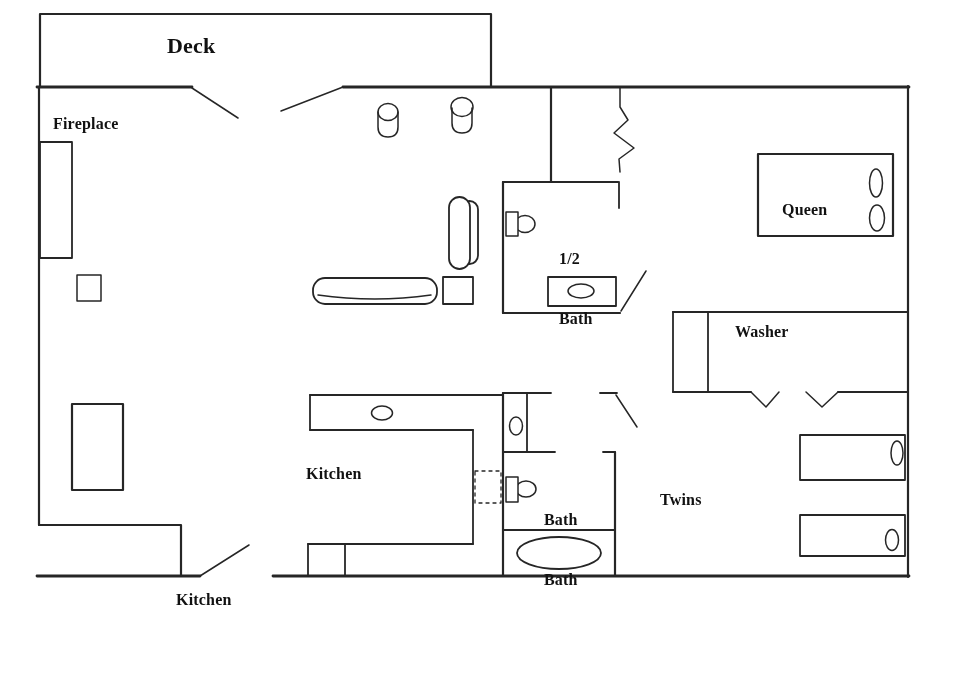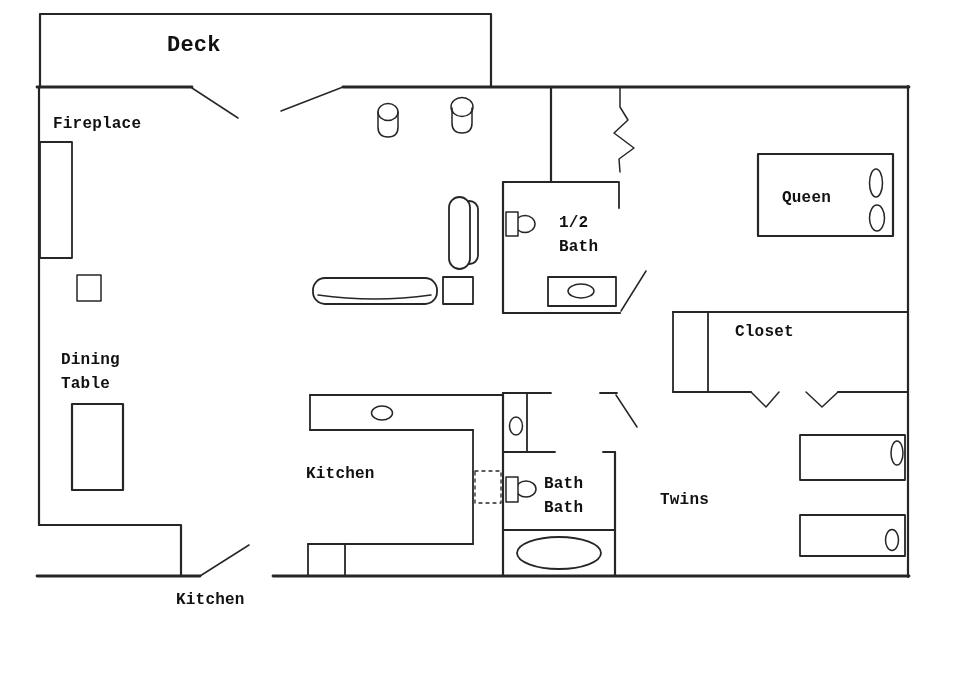--- a/index.html
+++ b/index.html
@@ -5,42 +5,42 @@
   :root{
     --line:#262626;
     --bg:#ffffff;
     --text:#111111;
   }
   html,body{margin:0;padding:0;background:var(--bg);}
   .plan{
     position:relative;
     width:960px;height:685px;
     background:var(--bg);
-    font-family:Liberation Mono, monospace;
+    font-family:Liberation Serif, serif;
     overflow:hidden;
   }
   .plan svg{position:absolute;left:0;top:0;width:960px;height:685px;}
   
   .s{fill:none;stroke:var(--line);stroke-width:1.8;stroke-linecap:round;stroke-linejoin:round;}
   .w3{stroke-width:2.8;}
   .w2{stroke-width:2.2;}
   .thin{stroke-width:1.5;}
   .fillw{fill:var(--bg);}
   .dash{stroke-width:1.3;stroke-dasharray:3 4;}
   
   .lbl{
     position:absolute;
     font-weight:bold;
     font-size:16px;
     line-height:24px;
     color:var(--text);
     white-space:nowrap;
     letter-spacing:0.2px;
   }
-  .lbl span{display:block;}
+  .lbl span{display:block;margin-top:36px;}
   .lbl-deck{font-size:22px;}
 </style>
 </head>
 <body>
 
 <div class="plan">
 
   <svg viewBox="0 0 960 685">
 
     <path class="s w2" d="M40,87 L40,14 L491,14 L491,86"></path>
@@ -122,26 +122,22 @@
 
     <rect class="s w2" x="72" y="404" width="51" height="86"></rect>
   </svg>
 
   <div class="lbl lbl-deck" style="left:167px;top:34px;">Deck</div>
   <div class="lbl" style="left:53px;top:112px;">Fireplace</div>
   <div class="lbl" style="left:559px;top:211px;">
     <span>1/2</span>
     <span>Bath</span>
   </div>
-  <div class="lbl" style="left:782px;top:186px;">Queen</div>
-  <div class="lbl" style="left:735px;top:320px;">Closet</div>
-  <div class="lbl" style="left:61px;top:348px;">
-    <span>Dining</span>
-    <span>Table</span>
-  </div>
+  <div class="lbl" style="left:782px;top:198px;">Queen</div>
+  <div class="lbl" style="left:735px;top:320px;">Washer</div>
   <div class="lbl" style="left:306px;top:462px;">Kitchen</div>
   <div class="lbl" style="left:544px;top:472px;">
     <span>Bath</span>
     <span>Bath</span>
   </div>
   <div class="lbl" style="left:660px;top:488px;">Twins</div>
   <div class="lbl" style="left:176px;top:588px;">Kitchen</div>
 
 </div>
 

